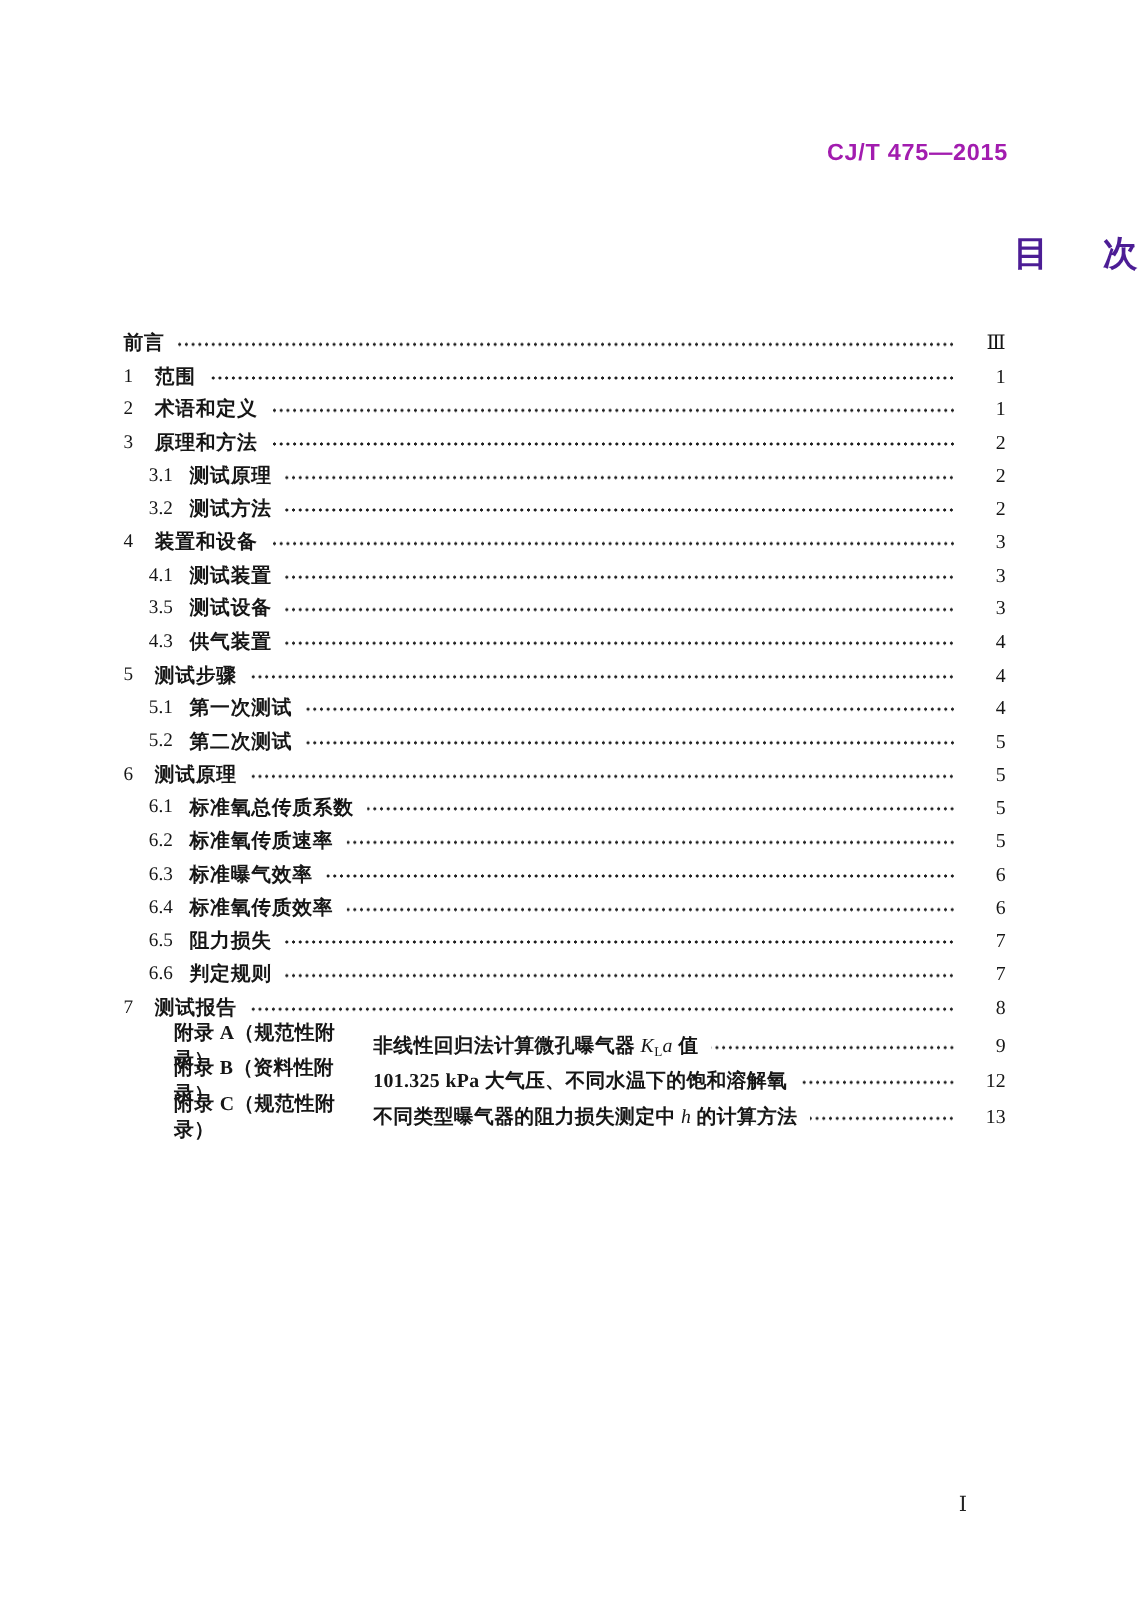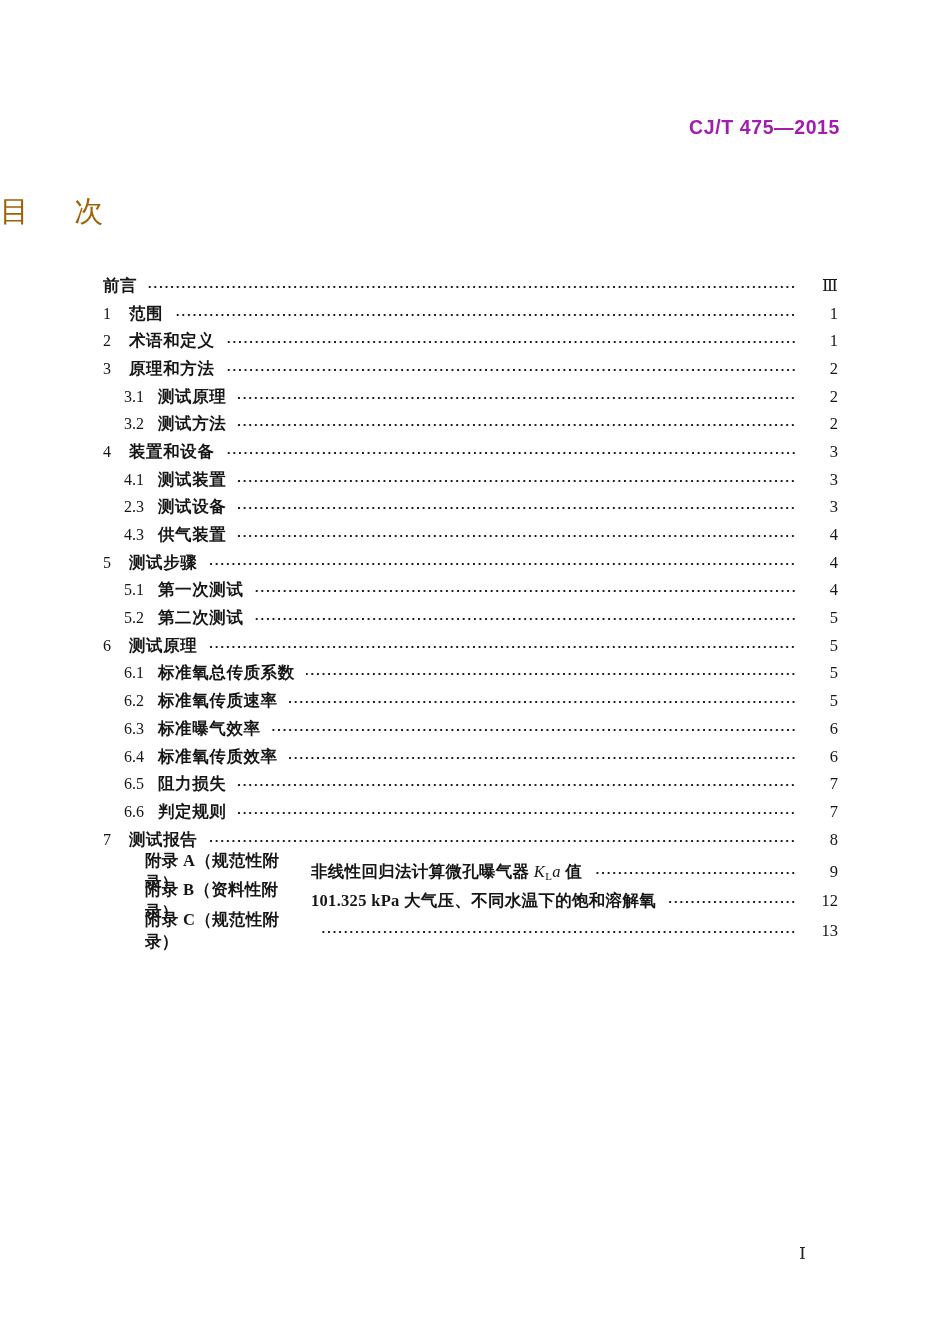--- a/index.html
+++ b/index.html
@@ -8,22 +8,22 @@
     position:relative; width:950px; height:1344px; background:#fff;
     font-family:"Liberation Serif","DejaVu Serif",serif; color:#161616;
     overflow:hidden;
   }
   .header-code {
     position:absolute; top:116px; right:110px;
     font-family:"Liberation Sans","DejaVu Sans",sans-serif;
     font-weight:700; font-size:19.5px; letter-spacing:0.6px; color:#a21caf;
   }
   .doc-title {
-    position:absolute; top:192px; left:0; width:100%; text-align:left;
-    font-size:29px; font-weight:400; letter-spacing:2px; word-spacing:34px; color:#a16207;
+    position:absolute; top:192px; left:0; width:100%; text-align:right;
+    font-size:29px; font-weight:700; letter-spacing:2px; word-spacing:34px; color:#4c1d95;
   }
   .toc { position:absolute; top:272px; left:103px; width:735px; }
   .row { display:flex; align-items:center; height:27.7px; font-size:16.5px; }
   .num { flex:none; font-size:16px; font-weight:500; }
   .lvl1 .num { width:26px; }
   .lvl2 { padding-left:21px; }
   .lvl2 .num { width:34px; }
   .lbl { flex:none; letter-spacing:0.6px; font-weight:600; }
   .leader {
     flex:1 1 auto; height:10px; margin:2px 6px 0 11px;
@@ -100,21 +100,21 @@
     </div>
 
     <div class="row lvl2">
       <span class="num">4.1</span>
       <span class="lbl">测试装置</span>
       <span class="leader"></span>
       <span class="pg">3</span>
     </div>
 
     <div class="row lvl2">
-      <span class="num">2.3</span>
+      <span class="num">3.5</span>
       <span class="lbl">测试设备</span>
       <span class="leader"></span>
       <span class="pg">3</span>
     </div>
 
     <div class="row lvl2">
       <span class="num">4.3</span>
       <span class="lbl">供气装置</span>
       <span class="leader"></span>
       <span class="pg">4</span>
@@ -208,20 +208,21 @@
 
       <div class="row appendix">
         <span class="app-label">附录 B（资料性附录）</span>
         <span class="app-desc"><span>101.325 kPa 大气压、不同水温下的饱和溶解氧</span></span>
         <span class="leader"></span>
         <span class="pg">12</span>
       </div>
 
       <div class="row appendix">
         <span class="app-label">附录 C（规范性附录）</span>
+        <span class="app-desc"><span>不同类型曝气器的阻力损失测定中 </span><i>h</i><span> 的计算方法</span></span>
         <span class="leader"></span>
         <span class="pg">13</span>
       </div>
 
     </div>
 
   </div>
 
   <div class="footer-page">Ⅰ</div>
 

